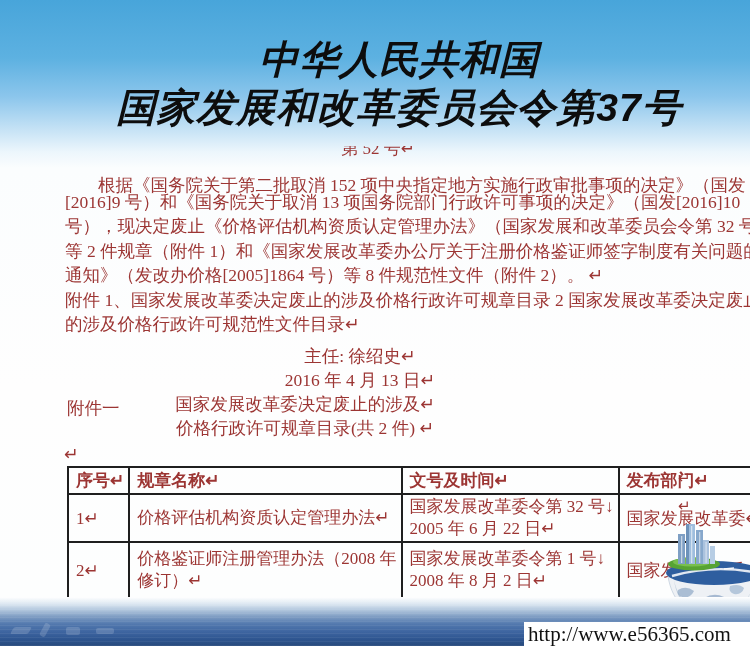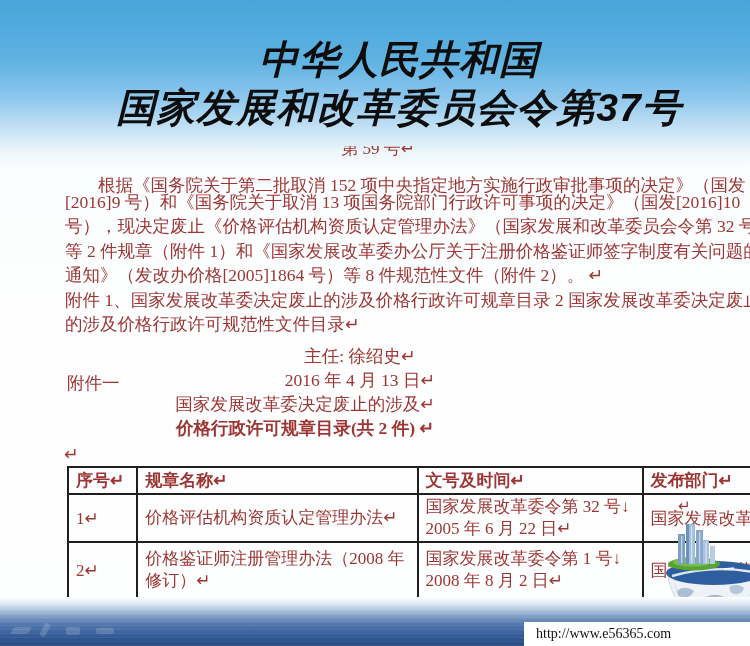--- a/index.html
+++ b/index.html
@@ -31,21 +31,21 @@
   }
   .clipwrap span{display:block; margin-top:-8px; font-size:17px; line-height:21px;
     color:#9c3533; white-space:nowrap;}
   
   .dtable{
     position:absolute; left:67px; top:466px;
     border-collapse:collapse; table-layout:fixed;
     color:#9c3533; font-size:17px; font-family:"Liberation Serif", serif;
   }
   .dtable th,.dtable td{
-    border:2px solid #1f1f1f; padding:1px 12px 1px 7px;
+    border:2px solid #1f1f1f; padding:1px 4px 1px 7px;
     text-align:left; vertical-align:middle; overflow:hidden; white-space:nowrap;
   }
   .dtable th{font-weight:bold; height:23px;}
   .dtable .r1 td{height:44px;}
   .dtable .r2 td{height:52px;}
   .dtable .two{line-height:22px;}
   .rowmark{position:absolute; left:678px; color:#9c3533; font-size:15px;}
   
   .sea{
     position:absolute; left:0; top:597px; width:750px; height:49px;
@@ -57,55 +57,55 @@
   }
   .wm{position:absolute; background:rgba(255,255,255,0.16); border-radius:2px;}
   .wm1{left:12px; top:30px; width:18px; height:7px; transform:skewX(-30deg);}
   .wm2{left:42px; top:26px; width:6px; height:14px; transform:rotate(28deg);}
   .wm3{left:66px; top:30px; width:14px; height:8px;}
   .wm4{left:96px; top:31px; width:18px; height:6px;}
   
   .urlbox{
     position:absolute; left:524px; top:622px; width:226px; height:24px;
     background:#ffffff; z-index:10;
-    color:#111; font-size:14px; line-height:24px; padding-left:12px;
+    color:#111; font-size:21px; line-height:24px; padding-left:4px;
     box-sizing:border-box; font-family:"Liberation Serif", serif; white-space:nowrap;
   }
   
   .emblem{position:absolute; left:664px; top:520px; width:100px; height:126px;}
 </style>
 </head>
 <body>
 
 <div class="slide">
 
   <div class="title">
     <div>中华人民共和国</div>
     <div>国家发展和改革委员会令第37号</div>
   </div>
 
   <div class="clipwrap">
-    <span>第 59 号↵</span>
+    <span>第 52 号↵</span>
   </div>
 
   <div class="ln" style="top:173px;left:98px;">根据《国务院关于第二批取消 152 项中央指定地方实施行政审批事项的决定》（国发</div>
   <div class="ln" style="top:190px;left:65px;">[2016]9 号）和《国务院关于取消 13 项国务院部门行政许可事项的决定》（国发[2016]10</div>
   <div class="ln" style="top:214px;left:65px;">号），现决定废止《价格评估机构资质认定管理办法》（国家发展和改革委员会令第 32 号）</div>
   <div class="ln" style="top:239px;left:65px;">等 2 件规章（附件 1）和《国家发展改革委办公厅关于注册价格鉴证师签字制度有关问题的</div>
   <div class="ln" style="top:263px;left:65px;">通知》（发改办价格[2005]1864 号）等 8 件规范性文件（附件 2）。 ↵</div>
 
   <div class="ln" style="top:288px;left:65px;">附件 1、国家发展改革委决定废止的涉及价格行政许可规章目录 2 国家发展改革委决定废止</div>
   <div class="ln ctr-wide" style="top:344px;">主任: 徐绍史↵</div>
 
   <div class="ln" style="top:312px;left:65px;">的涉及价格行政许可规范性文件目录↵</div>
   <div class="ln ctr-wide" style="top:368px;">2016 年 4 月 13 日↵</div>
 
-  <div class="ln" style="top:371px;left:67px;">附件一</div>
+  <div class="ln" style="top:396px;left:67px;">附件一</div>
   <div class="ln ctr-att" style="top:392px;">国家发展改革委决定废止的涉及↵</div>
-  <div class="ln ctr-att" style="top:416px;font-weight:bold;">价格行政许可规章目录(共 2 件) ↵</div>
+  <div class="ln ctr-att" style="top:416px;">价格行政许可规章目录(共 2 件) ↵</div>
   <div class="ln" style="top:442px;left:64px;">↵</div>
 
   <table class="dtable">
     <colgroup>
         <col style="width:41px">
         <col style="width:256px">
         <col style="width:177px">
         <col style="width:127px">
       </colgroup>
     <tbody>

